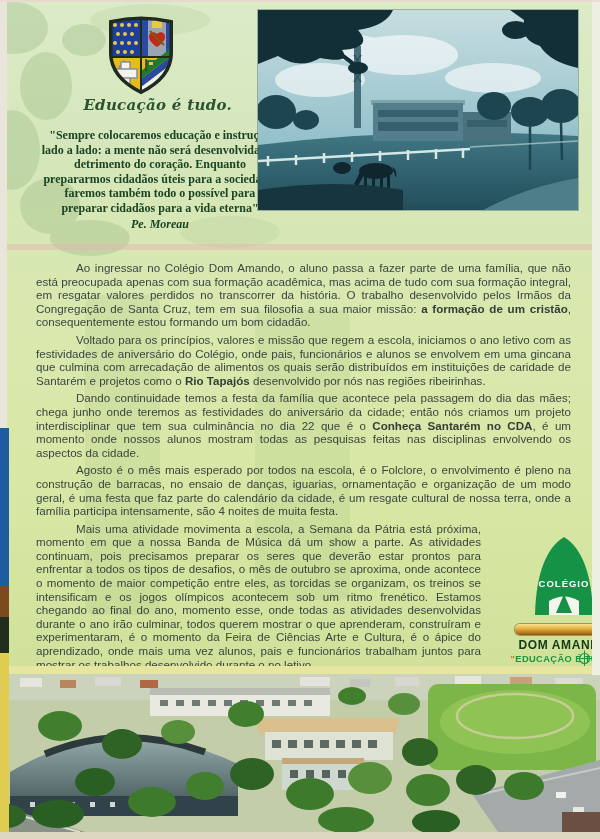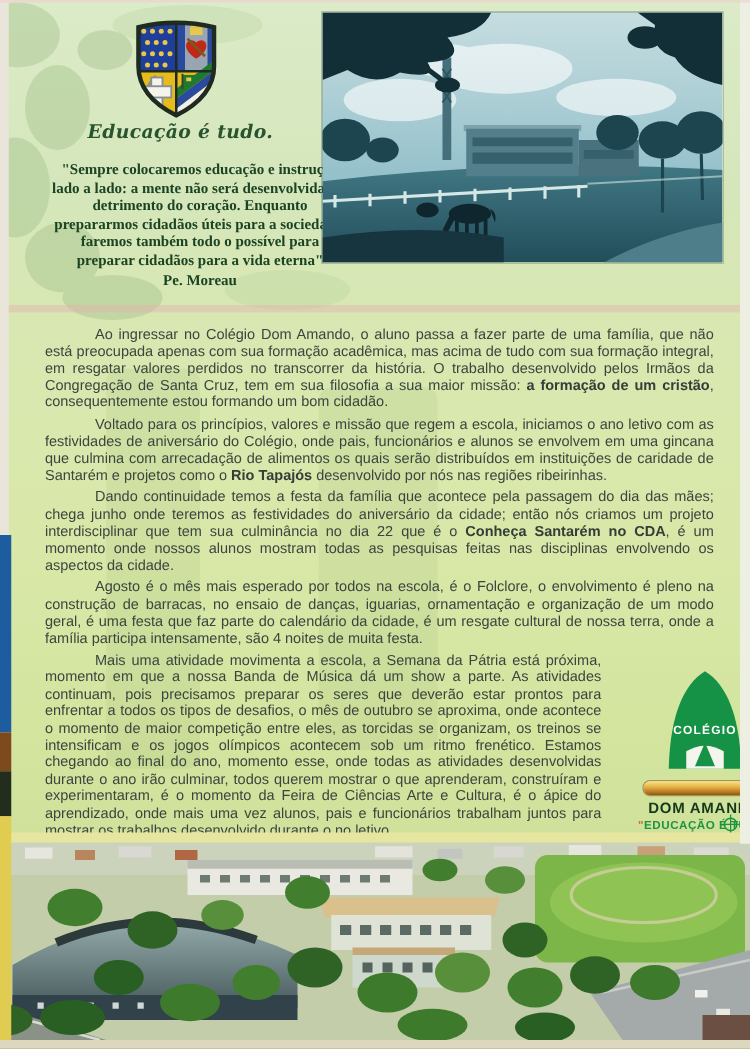--- a/index.html
+++ b/index.html
@@ -7,31 +7,31 @@
     position:relative;width:600px;height:839px;overflow:hidden;
     background:linear-gradient(180deg,#dcebc8 0%,#d5e6bb 18%,#d9e8b0 34%,#d9e8a8 52%,#d4e5a0 68%,#cfe19a 80%,#cde09a 100%);
     font-family:"Liberation Sans",sans-serif;
   }
   .abs{position:absolute;}
   
   .edge{position:absolute;}
   
   .crest-wrap{position:absolute;left:104px;top:13px;width:74px;height:82px;}
   .motto-script{
-    position:absolute;left:70px;top:96px;width:162px;text-align:left;
+    position:absolute;left:70px;top:96px;width:162px;text-align:right;
     font-family:"DejaVu Serif",serif;font-style:italic;font-weight:bold;
     font-size:15px;color:#2a5430;letter-spacing:.3px;
   }
   
   .quote-block{
     position:absolute;left:40px;top:128px;width:240px;text-align:center;
     font-family:"Liberation Serif",serif;font-weight:bold;
     font-size:12px;line-height:14.6px;color:#1b4424;
   }
-  .quote-author{margin-top:1px;font-weight:bold;}
+  .quote-author{margin-top:1px;font-style:italic;font-weight:bold;}
   
   .top-photo{position:absolute;left:258px;top:10px;width:320px;height:200px;box-shadow:0 0 0 1px rgba(40,70,80,.35);}
   .bottom-photo{position:absolute;left:0;top:674px;width:600px;height:158px;}
   
   .body-text{
     position:absolute;left:32px;top:257px;width:543px;
     font-size:11.6px;line-height:13.6px;color:#3b443e;text-align:justify;
   }
   .body-text p{margin:4px;text-indent:40px;}
   .body-text strong{font-weight:bold;color:#343d37;}

